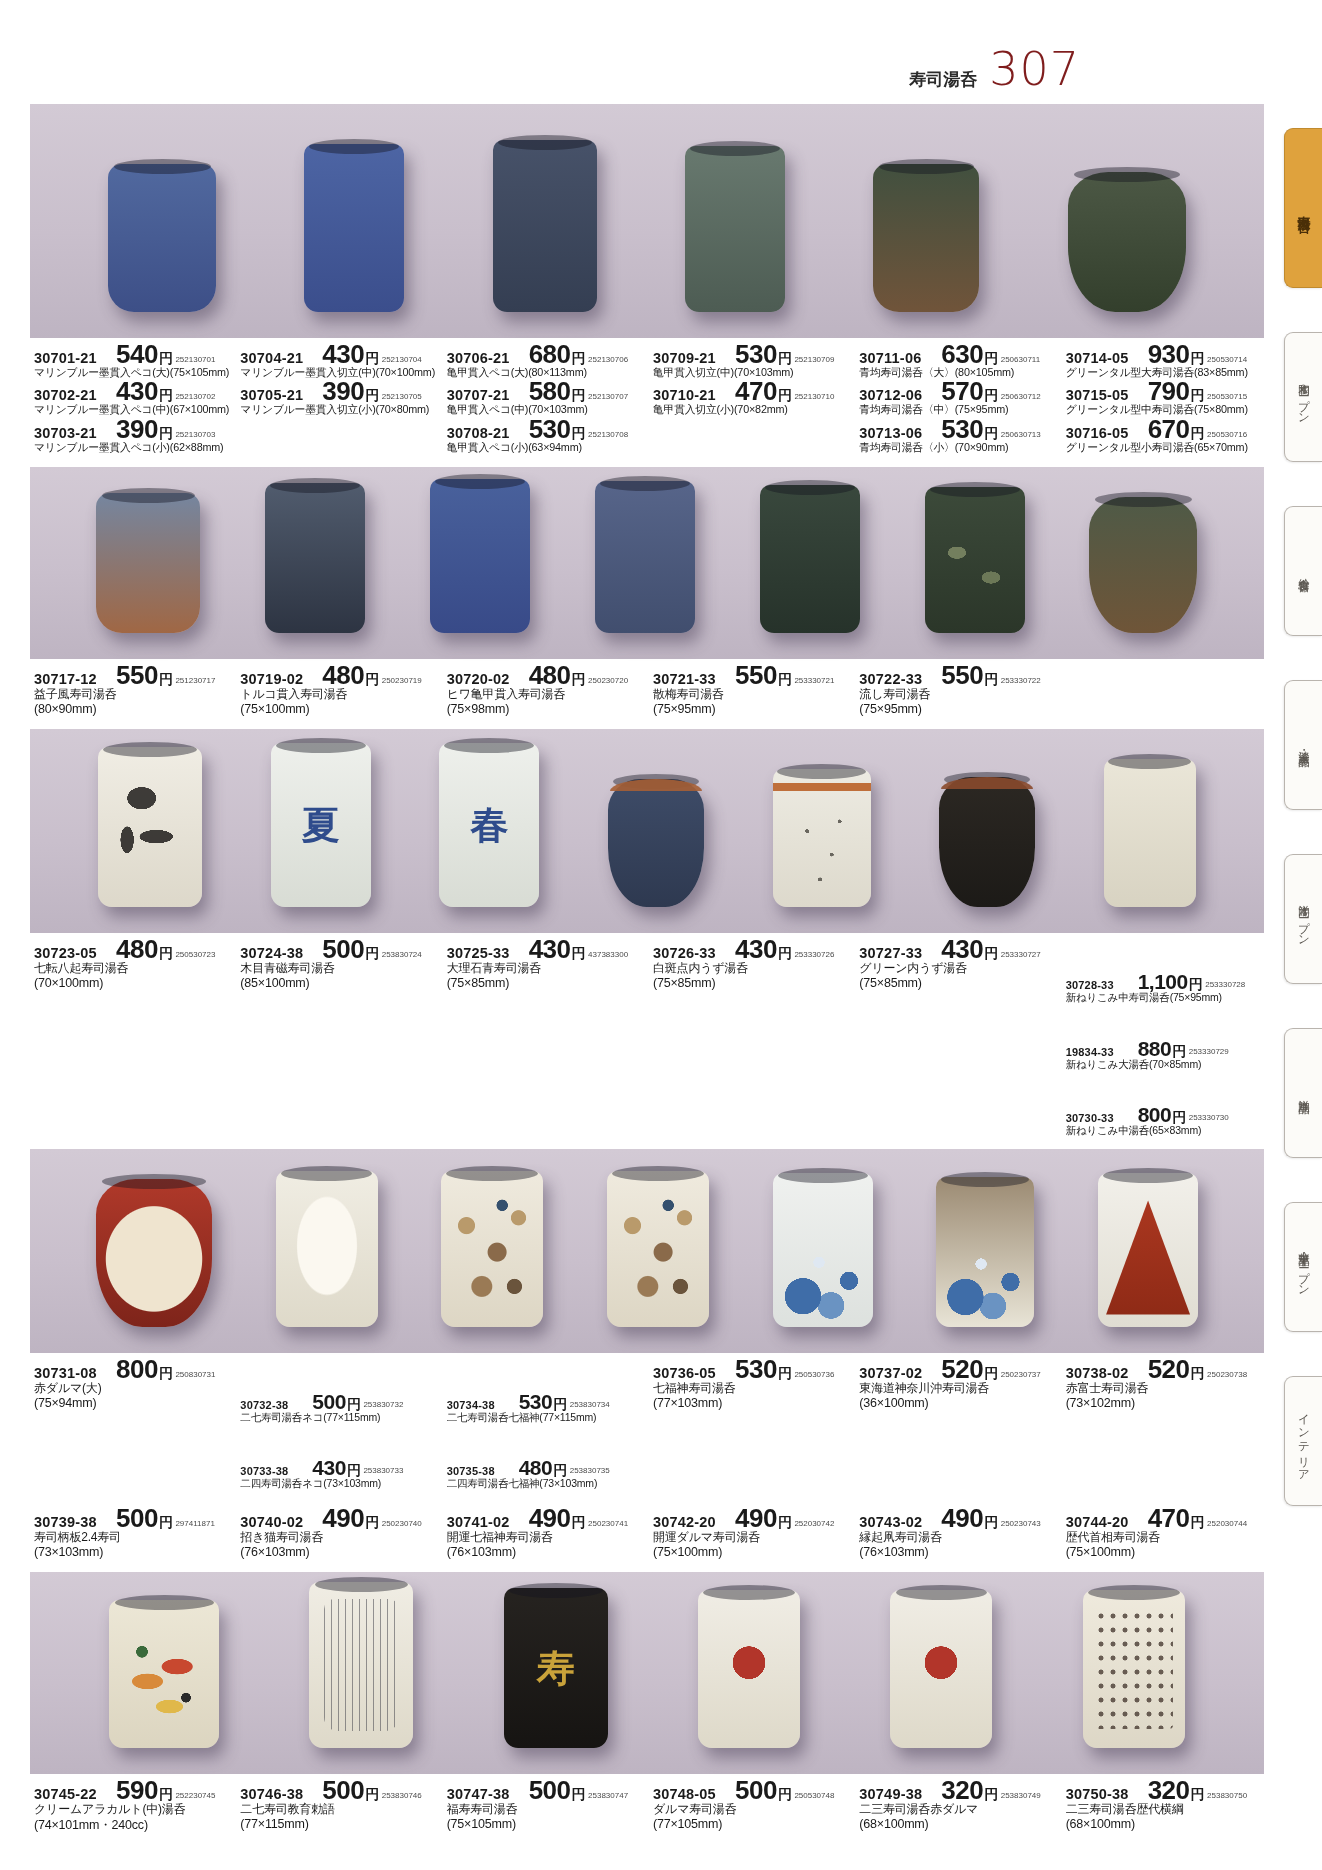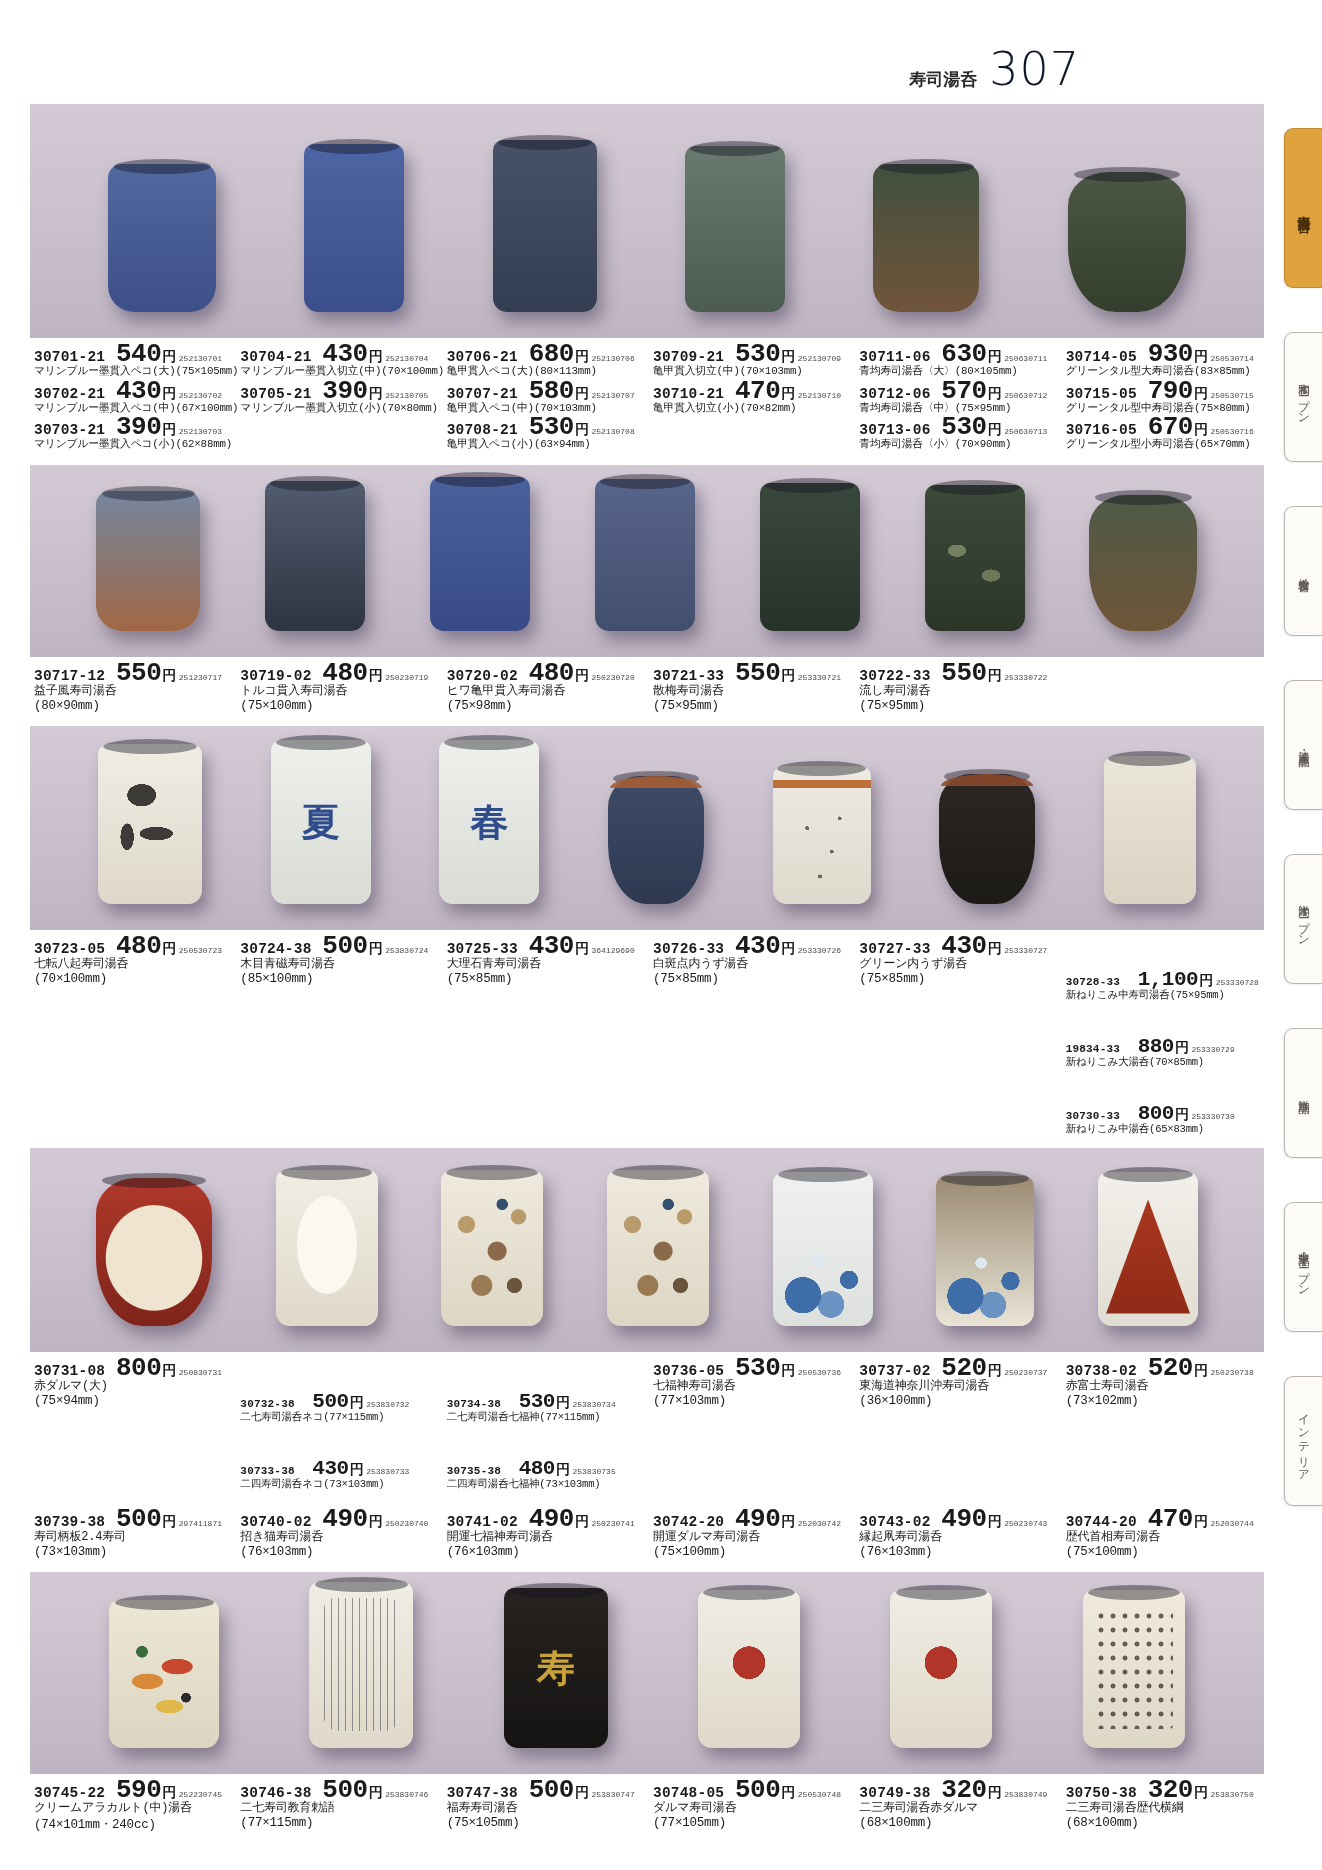--- a/index.html
+++ b/index.html
@@ -2,21 +2,21 @@
 <html><head>
 <meta charset="utf-8">
 <style>
   html,body{margin:0;padding:0;background:#ffffff;}
   #page{position:relative;width:1322px;height:1870px;background:#ffffff;overflow:hidden;
         font-family:"Liberation Sans","DejaVu Sans",sans-serif;color:#1a1a1a;}
 
   
   .header{position:absolute;top:42px;left:880px;width:200px;display:flex;align-items:baseline;justify-content:flex-end;gap:12px;}
   .header .hlabel{font-size:17px;font-weight:bold;color:#2a2a2a;}
-  .header .hnum{font-size:46px;font-weight:300;color:#0f172a;letter-spacing:1px;font-family:"DejaVu Sans",sans-serif;}
+  .header .hnum{font-size:46px;font-weight:300;color:#7f1d1d;letter-spacing:1px;font-family:"DejaVu Sans",sans-serif;}
 
   
   #sidebar{position:absolute;top:128px;right:0;width:40px;}
   .side-tab{box-sizing:border-box;width:38px;height:130px;margin:0 0 44px 2px;
     border:1px solid #b9b4ae;border-right:none;border-radius:9px 0 0 9px;
     background:#fcfbf8;display:flex;align-items:center;justify-content:center;
     writing-mode:vertical-rl;text-orientation:upright;
     font-size:11.5px;color:#5a5650;letter-spacing:1px;box-shadow:-1px 1px 2px rgba(0,0,0,.08);}
   .side-tab.active{height:160px;background:#dfa23d;border-color:#c08a2e;color:#4a2f08;
     font-weight:bold;font-size:13px;}
@@ -86,21 +86,21 @@
            radial-gradient(ellipse 14px 7px at 55% 72%,#e0b84a 94%,transparent),
            radial-gradient(circle 6px at 30% 35%,#3a6a3a 94%,transparent),
            radial-gradient(circle 5px at 70% 66%,#2a2a2a 94%,transparent);}
   .d-face-red{background:radial-gradient(circle 27px at 50% 46%,#b2352a 60%,transparent 61%),
               radial-gradient(circle 14px at 50% 43%,#f0e6d4 70%,transparent 71%),
               radial-gradient(circle 3px at 45% 41%,#222 95%,transparent),
               radial-gradient(circle 3px at 55% 41%,#222 95%,transparent);}
 
   
   .text-grid{display:grid;grid-template-columns:repeat(6,1fr);column-gap:10px;padding:5px 2px 12px 4px;box-sizing:border-box;}
-  .pcol{min-width:0;font-family:Liberation Mono, monospace;}
+  .pcol{min-width:0;}
   .product{margin-bottom:1px;}
   .p-line1{display:flex;align-items:baseline;white-space:nowrap;}
   .p-code{font-size:14.5px;font-weight:bold;letter-spacing:.2px;min-width:74px;}
   .p-price{font-size:26px;font-weight:bold;margin-left:8px;letter-spacing:-.5px;line-height:.85;}
   .p-yen{font-size:14px;font-weight:bold;margin-left:1px;}
   .p-cat{font-size:8px;color:#4a4a4a;margin-left:3px;align-self:flex-end;position:relative;top:-2px;}
   .p-name{font-size:12px;line-height:1.25;letter-spacing:-.2px;}
   .p-dims{font-size:12.5px;letter-spacing:-.2px;}
   .inline .p-name{font-size:10.8px;white-space:nowrap;}
   .inline .p-dims{font-size:10.8px;}
@@ -404,21 +404,21 @@
             </div>
             <div class="p-name">木目青磁寿司湯呑</div>
             <div class="p-dims">(85×100mm)</div>
           </div>
         </div>
         <div class="pcol">
           <div class="product">
             <div class="p-line1">
               <span class="p-code">30725-33</span>
               <span class="p-price">430<span class="p-yen">円</span></span>
-              <span class="p-cat">364129690</span>
+              <span class="p-cat">437383300</span>
             </div>
             <div class="p-name">大理石青寿司湯呑</div>
             <div class="p-dims">(75×85mm)</div>
           </div>
         </div>
         <div class="pcol">
           <div class="product">
             <div class="p-line1">
               <span class="p-code">30726-33</span>
               <span class="p-price">430<span class="p-yen">円</span></span>

